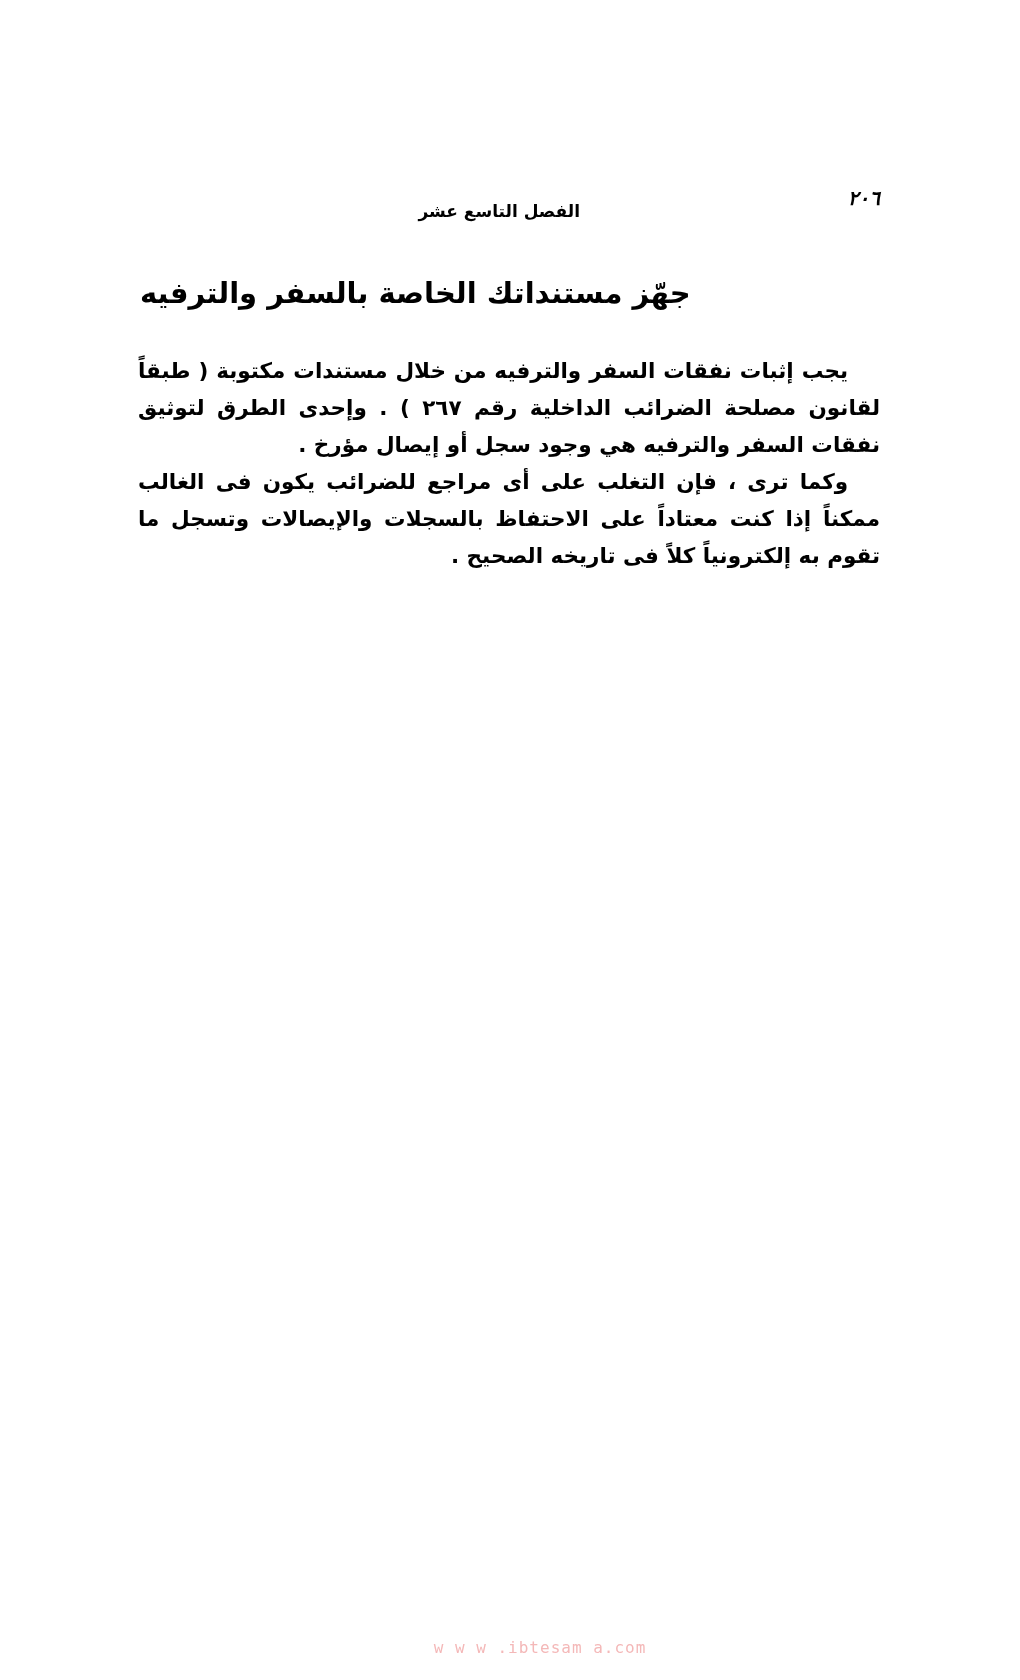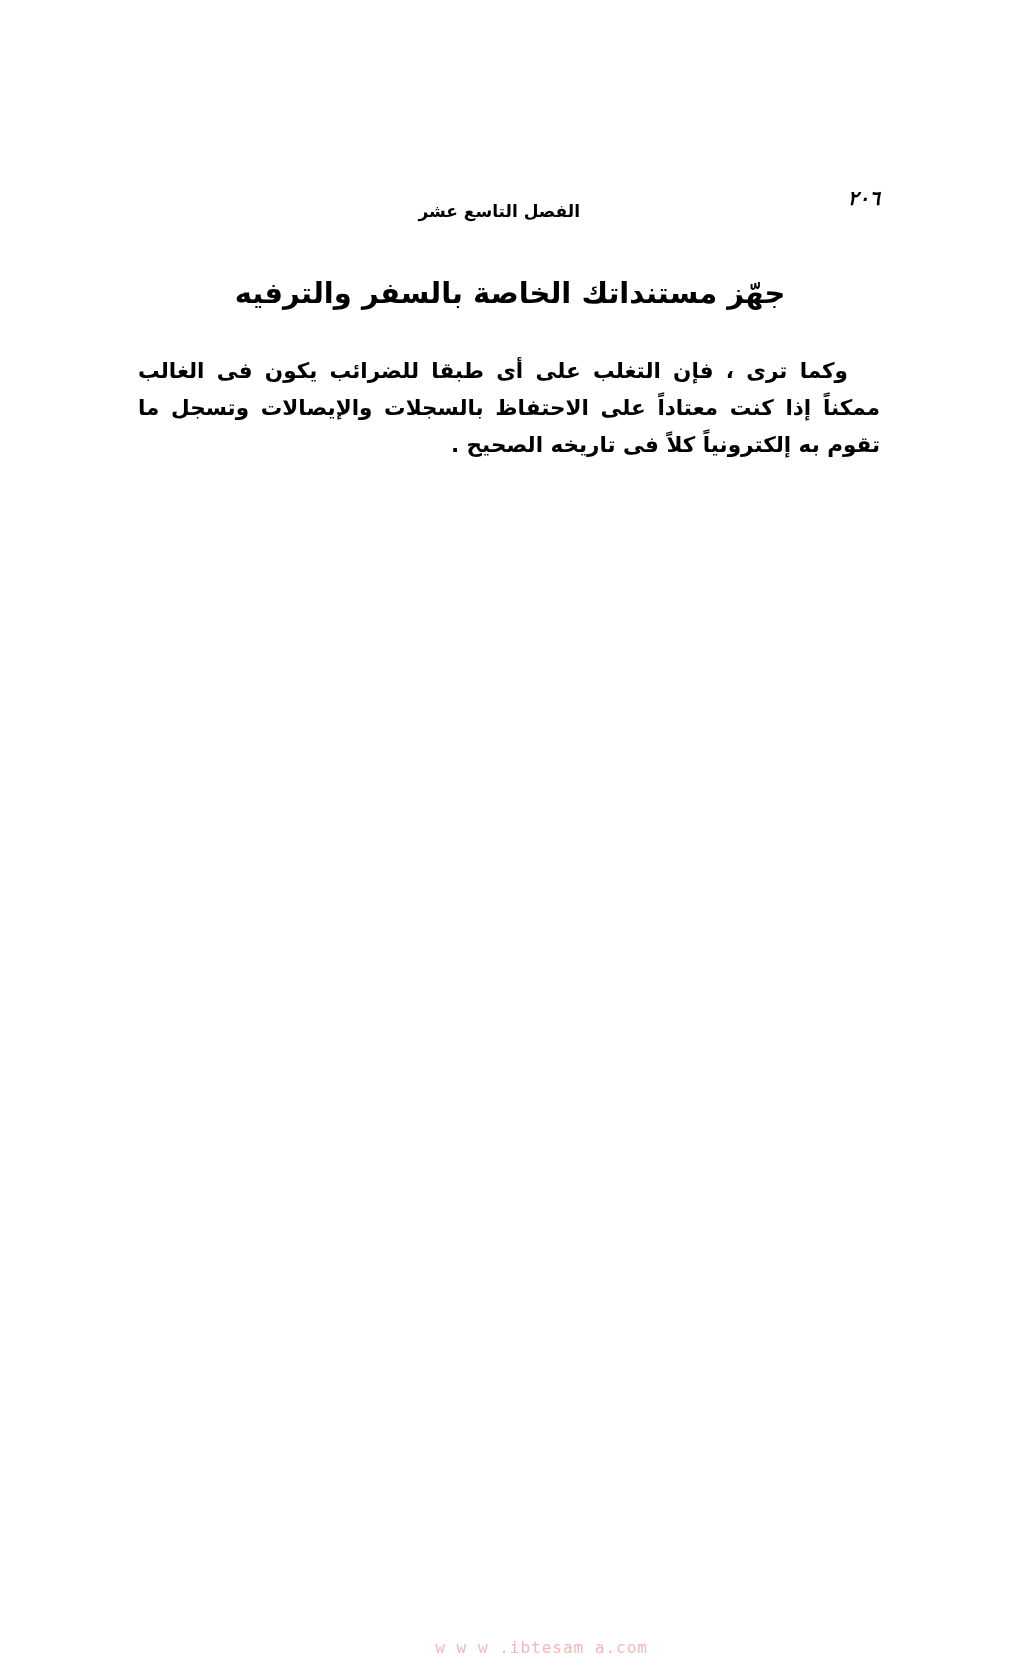--- a/index.html
+++ b/index.html
@@ -44,21 +44,21 @@
       top: 15px;
       font-weight: bold;
       font-size: 17px;
     }
     .section-heading {
       position: absolute;
       top: 276px;
       right: 140px;
       width: 740px;
       direction: rtl;
-      text-align: center;
+      text-align: left;
       font-weight: bold;
       font-size: 29px;
       letter-spacing: -0.5px;
     }
     .body-text {
       position: absolute;
       top: 352px;
       right: 140px;
       width: 742px;
       direction: rtl;
@@ -68,41 +68,42 @@
       font-size: 21.5px;
       line-height: 37px;
     }
     .body-text p {
       margin: 0;
       text-indent: 32px;
     }
     .watermark {
       position: absolute;
       top: 1638px;
-      left: 408px;
+      left: 420px;
       width: 240px;
-      text-align: right;
+      text-align: center;
       font-family: "DejaVu Sans Mono", monospace;
       font-size: 16px;
       color: #f4b8b8;
       letter-spacing: 1px;
       white-space: pre;
     }
   </style>
 </head>
 <body>
 
 <div class="page">
 
   <div class="running-header">
     <span class="page-number">٢٠٦</span>
     <span class="chapter-title">الفصل التاسع عشر</span>
   </div>
 
   <h2 class="section-heading" style="margin:0;">جهّز مستنداتك الخاصة بالسفر والترفيه</h2>
 
   <div class="body-text">
-    <p>وكما ترى ، فإن التغلب على أى طبقا للضرائب يكون فى الغالب ممكناً إذا كنت معتاداً على الاحتفاظ بالسجلات والإيصالات وتسجل ما تقوم به إلكترونياً كلاً فى تاريخه الصحيح .</p>
+    <p>يجب إثبات نفقات السفر والترفيه من خلال مستندات مكتوبة ( طبقاً لقانون مصلحة الضرائب الداخلية رقم ٢٦٧ ) . وإحدى الطرق لتوثيق نفقات السفر والترفيه هي وجود سجل أو إيصال مؤرخ .</p>
+    <p>وكما ترى ، فإن التغلب على أى مراجع للضرائب يكون فى الغالب ممكناً إذا كنت معتاداً على الاحتفاظ بالسجلات والإيصالات وتسجل ما تقوم به إلكترونياً كلاً فى تاريخه الصحيح .</p>
   </div>
 
   <div class="watermark">w w w .ibtesam a.com</div>
 
 </div>
 
 </body></html>

